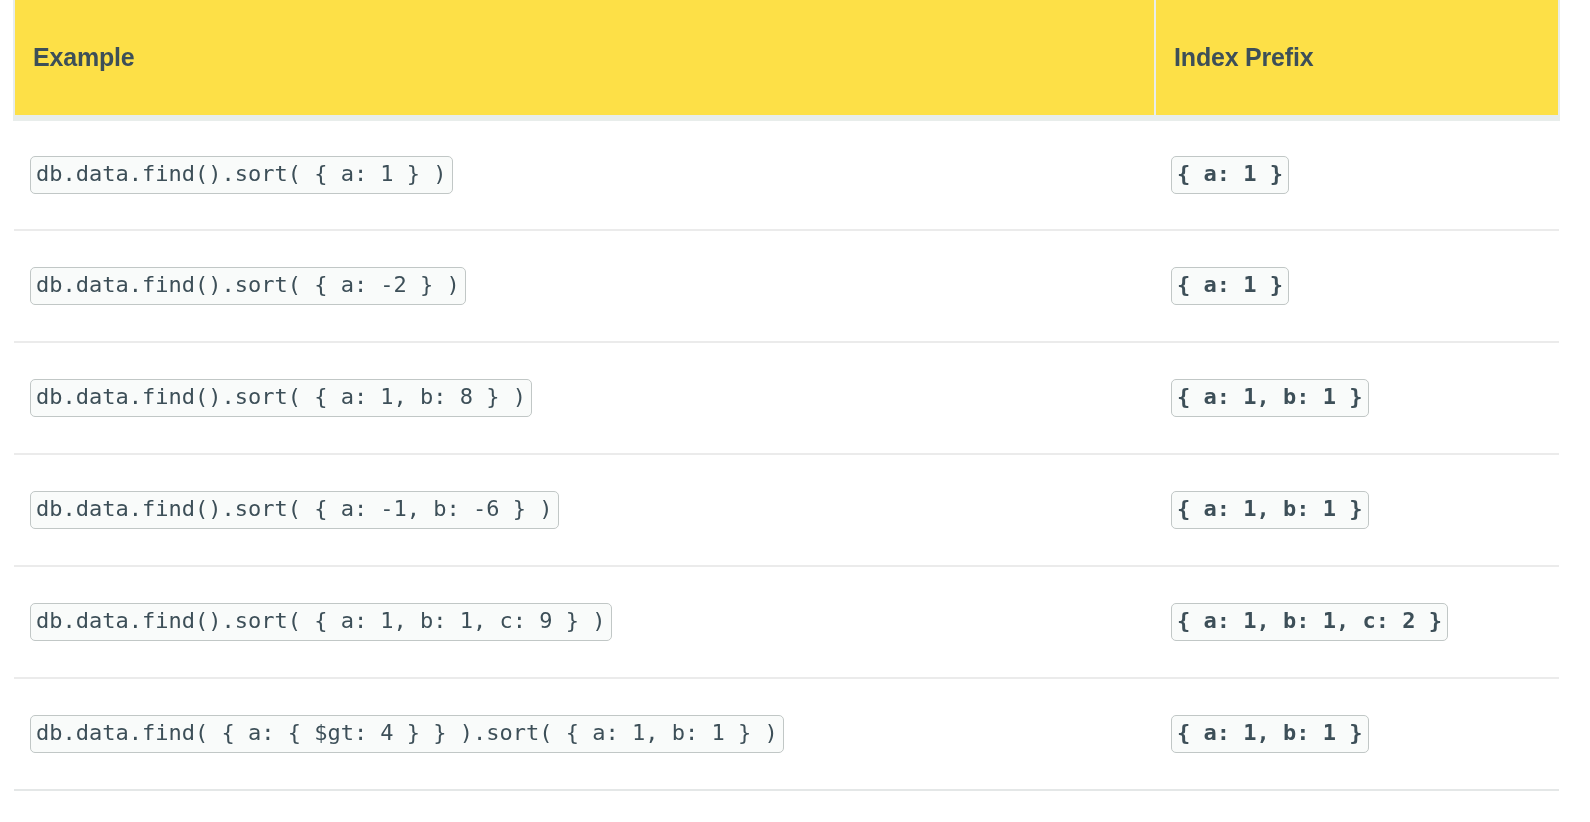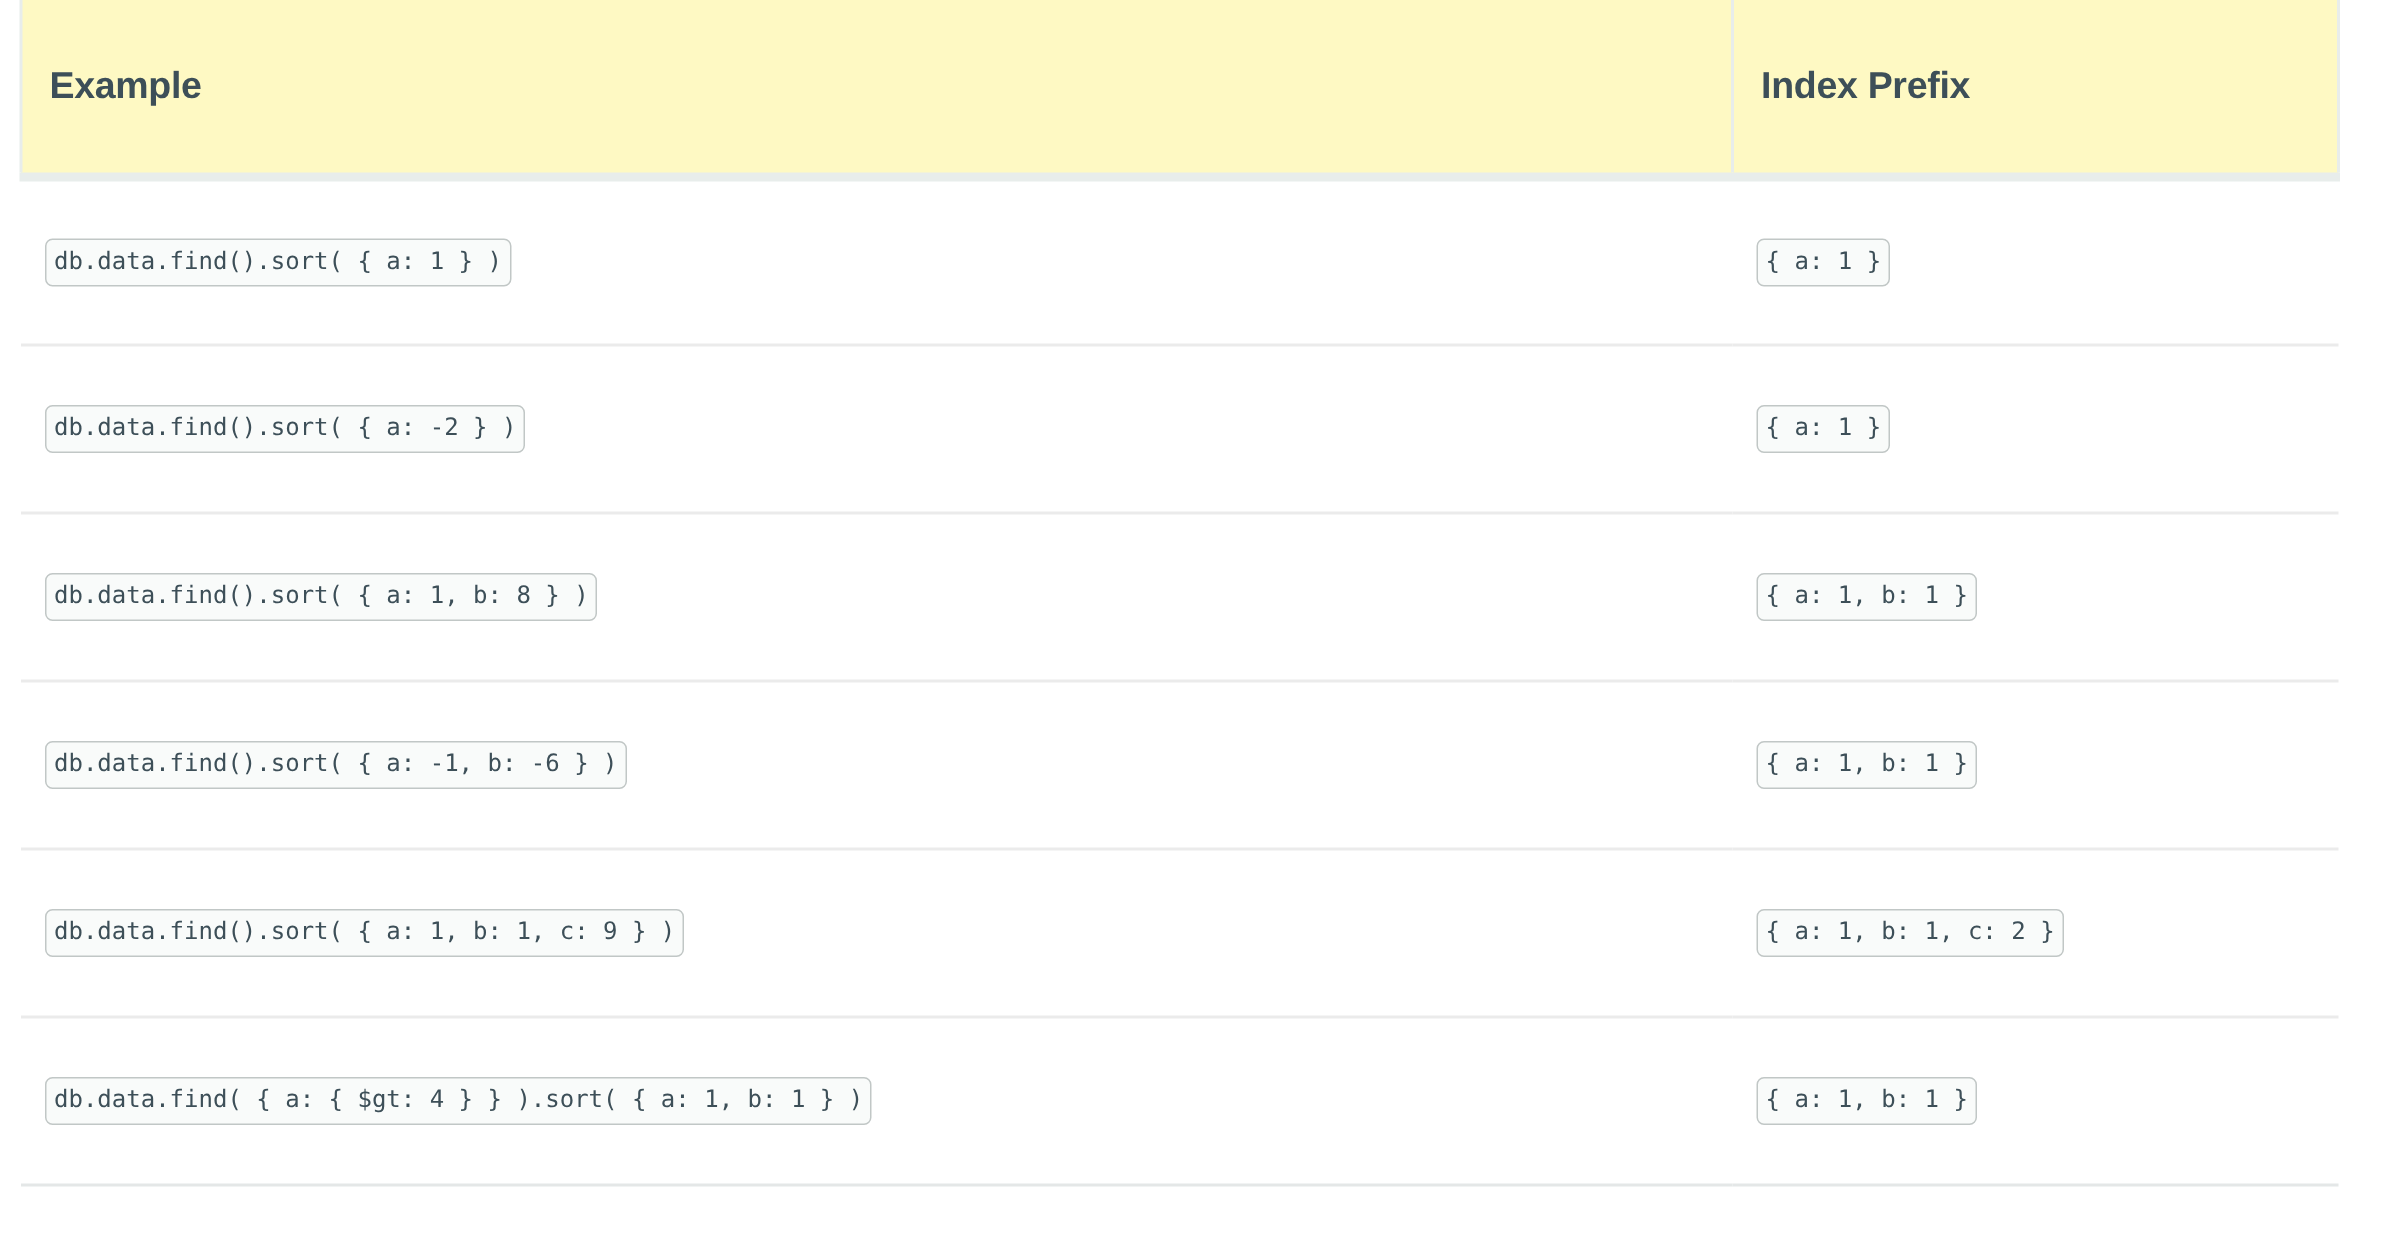--- a/index.html
+++ b/index.html
@@ -24,21 +24,21 @@
 
   table.doc-table {
     border-collapse: collapse;
     width: 1547px;
     margin-left: 13px;
     table-layout: fixed;
   }
 
   
   thead tr {
-    background: #fef9c3;
+    background: #fde047;
   }
   thead th {
     text-align: left;
     vertical-align: middle;
     font-size: 25px;
     font-weight: bold;
     color: #3d4f58;
     letter-spacing: -0.2px;
     height: 118px;
     padding: 0 0 0 18px;
@@ -61,27 +61,28 @@
     box-sizing: border-box;
     border-bottom: 2px solid #ebebeb;
     border-top: 0;
     background: #ffffff;
   }
   tbody tr:last-child td {
     border-bottom: 2px solid #e4e7e7;
   }
   tbody td.cell-prefix {
     padding-left: 16px;
+    font-weight: bold;
   }
 
   
   code.chip {
     display: inline-block;
     font-family: "DejaVu Sans Mono", "Liberation Mono", monospace;
-    font-size: 16px;
+    font-size: 22px;
     line-height: 1.0;
     color: #3d4f58;
     background-color: #f9fbfa;
     border: 1px solid #c1c7c6;
     border-radius: 5px;
     padding: 6px 5px 8px 5px;
     white-space: pre;
     letter-spacing: 0px;
   }
 </style>

